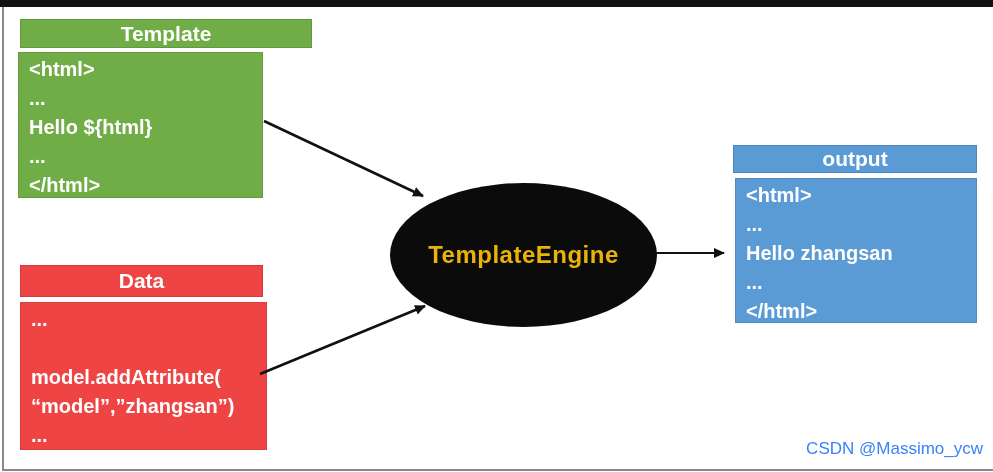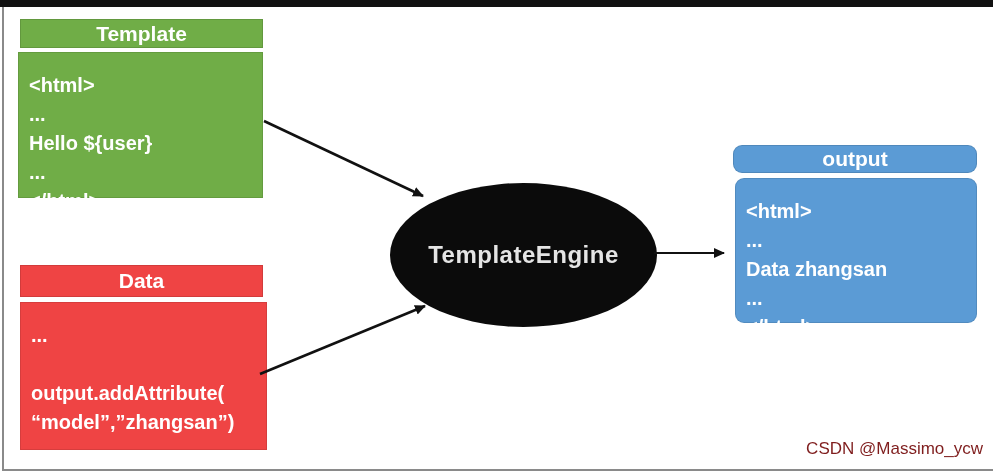--- a/index.html
+++ b/index.html
@@ -29,95 +29,95 @@
   }
   .box-header {
     position: absolute;
     display: flex; align-items: center; justify-content: center;
     color: #ffffff; font-weight: bold; font-size: 21px;
     border: 1px solid rgba(0,0,0,0.12);
   }
   .box-body {
     position: absolute;
     color: #ffffff; font-weight: bold; font-size: 20px;
-    padding: 18px 0 0 10px;
+    padding: 2px 0 0 10px;
     border: 1px solid rgba(0,0,0,0.10);
   }
   .code-line { height: 29px; line-height: 29px; white-space: pre; }
   .green  { background: #70ad47; }
   .orange { background: #ef4444; }
-  .blue   { background: #5b9bd5; border-radius: 9px; }
+  .blue   { background: #5b9bd5; }
 
-  .hdr-template { left: 20px;  top: 19px;  width: 243px; height: 29px; }
+  .hdr-template { left: 20px;  top: 19px;  width: 292px; height: 29px; }
   .bod-template { left: 18px;  top: 52px;  width: 245px; height: 146px; }
 
   .hdr-data     { left: 20px;  top: 265px; width: 243px; height: 32px; }
   .bod-data     { left: 20px;  top: 302px; width: 247px; height: 148px; }
 
   .hdr-output   { left: 733px; top: 145px; width: 244px; height: 28px; }
   .bod-output   { left: 735px; top: 178px; width: 242px; height: 145px; }
 
   .ellipse {
     position: absolute; left: 390px; top: 183px;
     width: 267px; height: 144px;
     background: #0b0b0b;
     border-radius: 50%;
     display: flex; align-items: center; justify-content: center;
   }
   .ellipse-label {
-    color: #e5e5e5; font-size: 24px; font-weight: bold;
+    color: #eab308; font-size: 24px; font-weight: bold;
     letter-spacing: 0.5px;
   }
   .arrows {
     position: absolute; left: 0; top: 0;
     width: 993px; height: 472px;
     pointer-events: none;
   }
   .watermark {
     position: absolute; right: 10px; top: 439px;
-    font-size: 17px; color: #7f1d1d;
+    font-size: 17px; color: #3b82f6;
     font-weight: normal;
   }
 </style>
 </head>
 <body>
 
 <div class="screen">
 
   <div class="top-bar"></div>
   <div class="left-line"></div>
   <div class="bottom-line"></div>
 
   <div class="box-header green hdr-template">Template</div>
   <div class="box-body green bod-template">
     <div class="code-line">&lt;html&gt;</div>
     <div class="code-line">...</div>
-    <div class="code-line">Hello ${user}</div>
+    <div class="code-line">Hello ${html}</div>
     <div class="code-line">...</div>
     <div class="code-line">&lt;/html&gt;</div>
   </div>
 
   <div class="box-header orange hdr-data">Data</div>
   <div class="box-body orange bod-data">
     <div class="code-line">...</div>
     <div class="code-line"></div>
-    <div class="code-line">output.addAttribute(</div>
+    <div class="code-line">model.addAttribute(</div>
     <div class="code-line">“model”,”zhangsan”)</div>
     <div class="code-line">...</div>
   </div>
 
   <div class="ellipse">
     <span class="ellipse-label">TemplateEngine</span>
   </div>
 
   <div class="box-header blue hdr-output">output</div>
   <div class="box-body blue bod-output">
     <div class="code-line">&lt;html&gt;</div>
     <div class="code-line">...</div>
-    <div class="code-line">Data zhangsan</div>
+    <div class="code-line">Hello zhangsan</div>
     <div class="code-line">...</div>
     <div class="code-line">&lt;/html&gt;</div>
   </div>
 
   <svg class="arrows" viewBox="0 0 993 472" xmlns="http://www.w3.org/2000/svg">
     <defs>
       <marker id="ah" markerWidth="13" markerHeight="11" refX="10" refY="5" orient="auto" markerUnits="userSpaceOnUse">
         <path d="M0,0 L11,5 L0,10 z" fill="#111111"></path>
       </marker>
     </defs>

